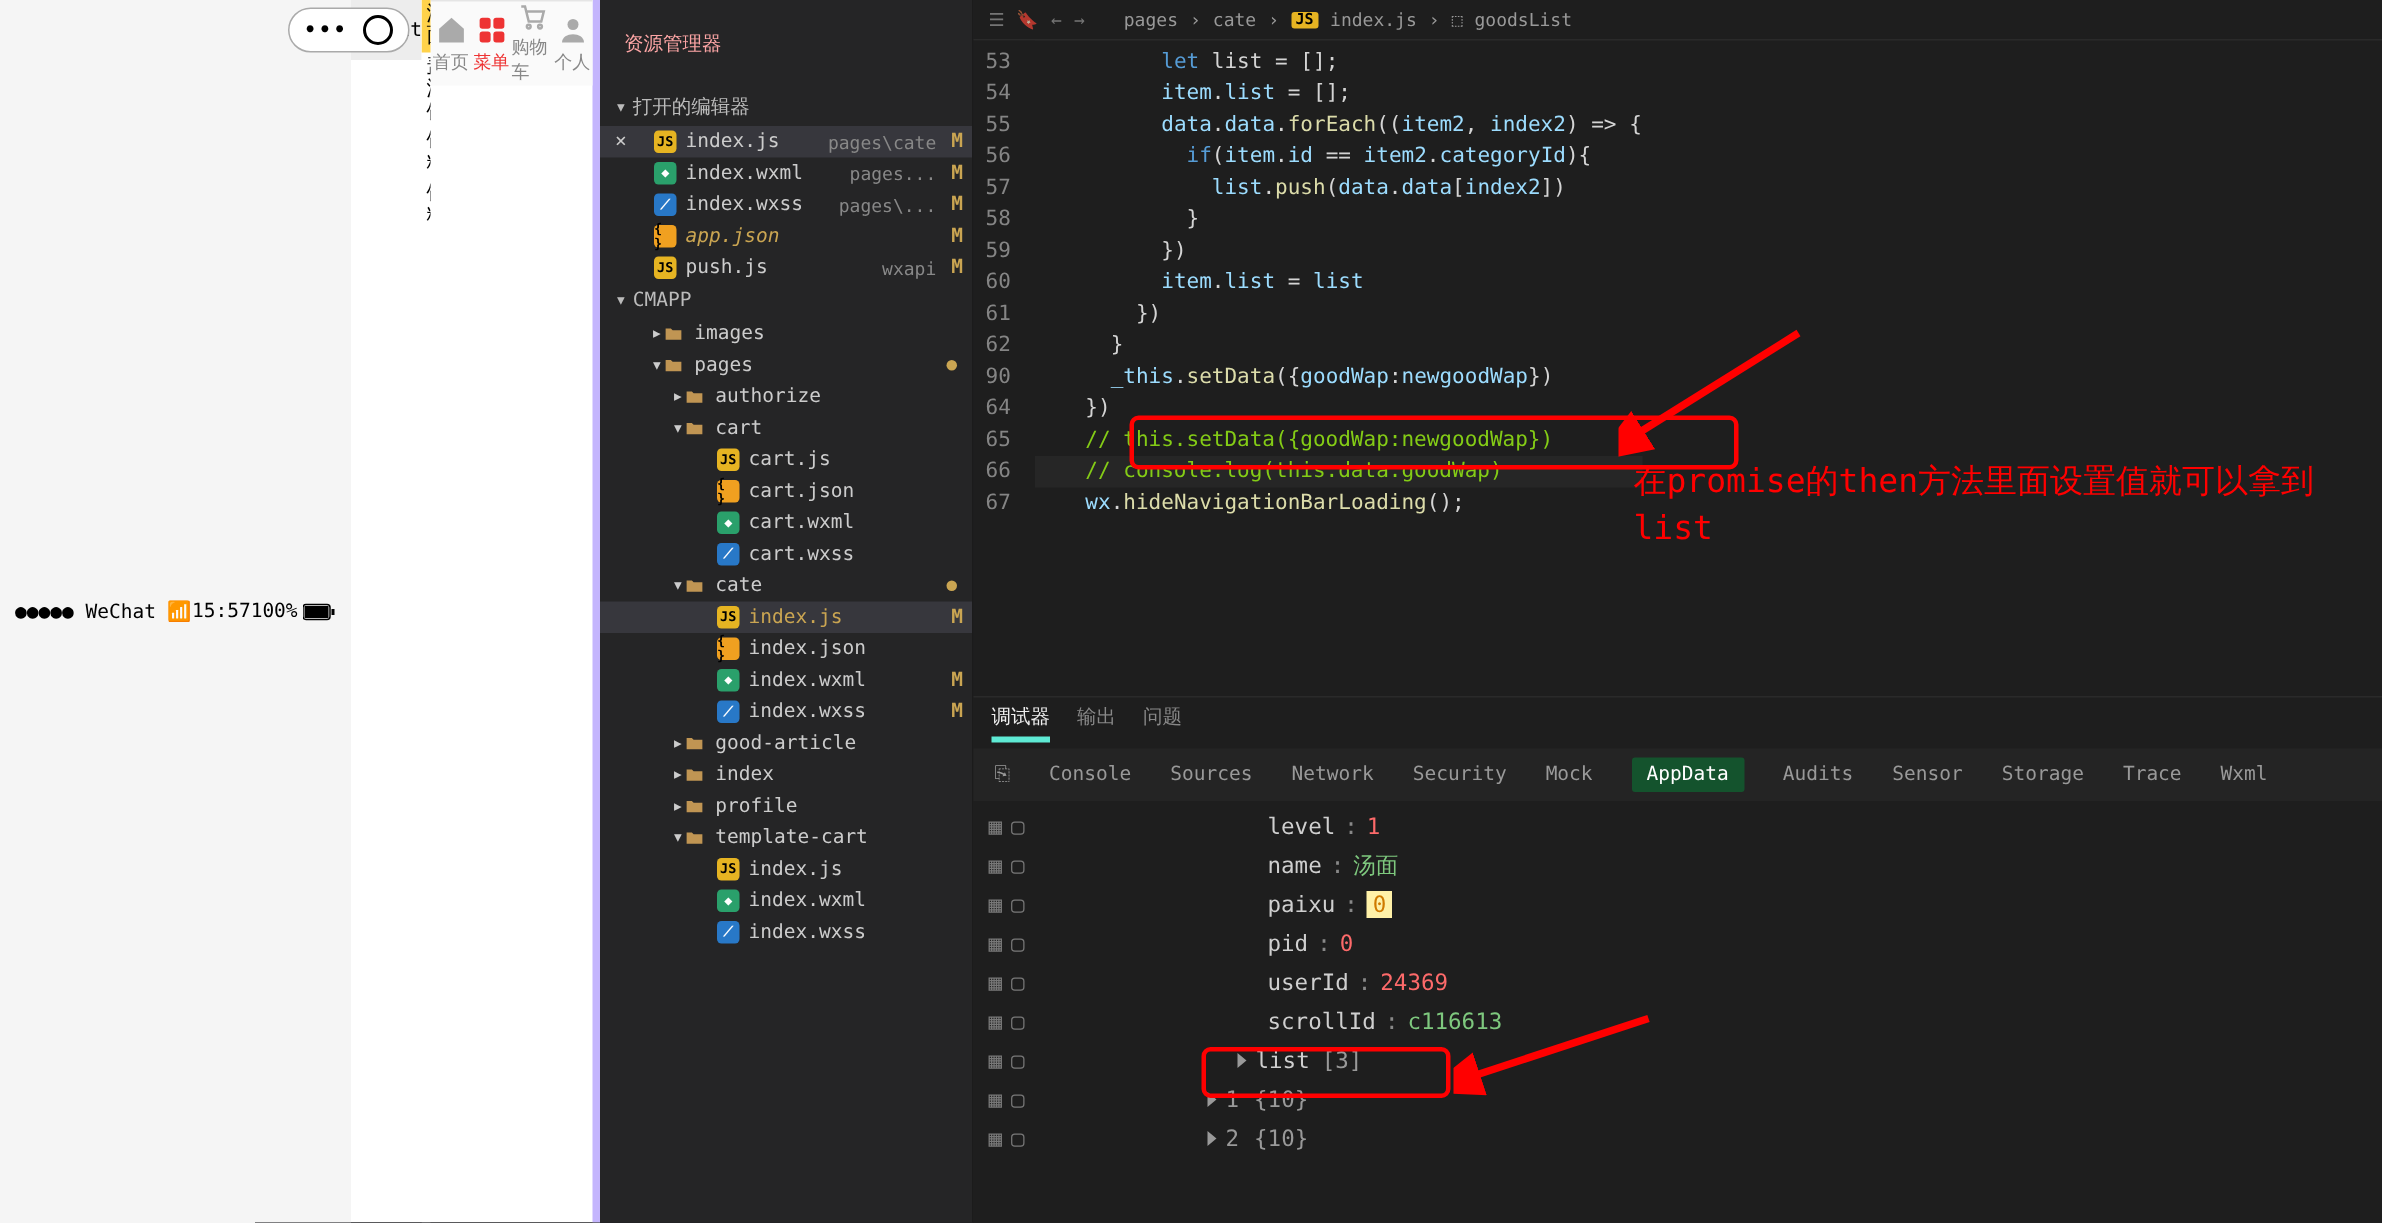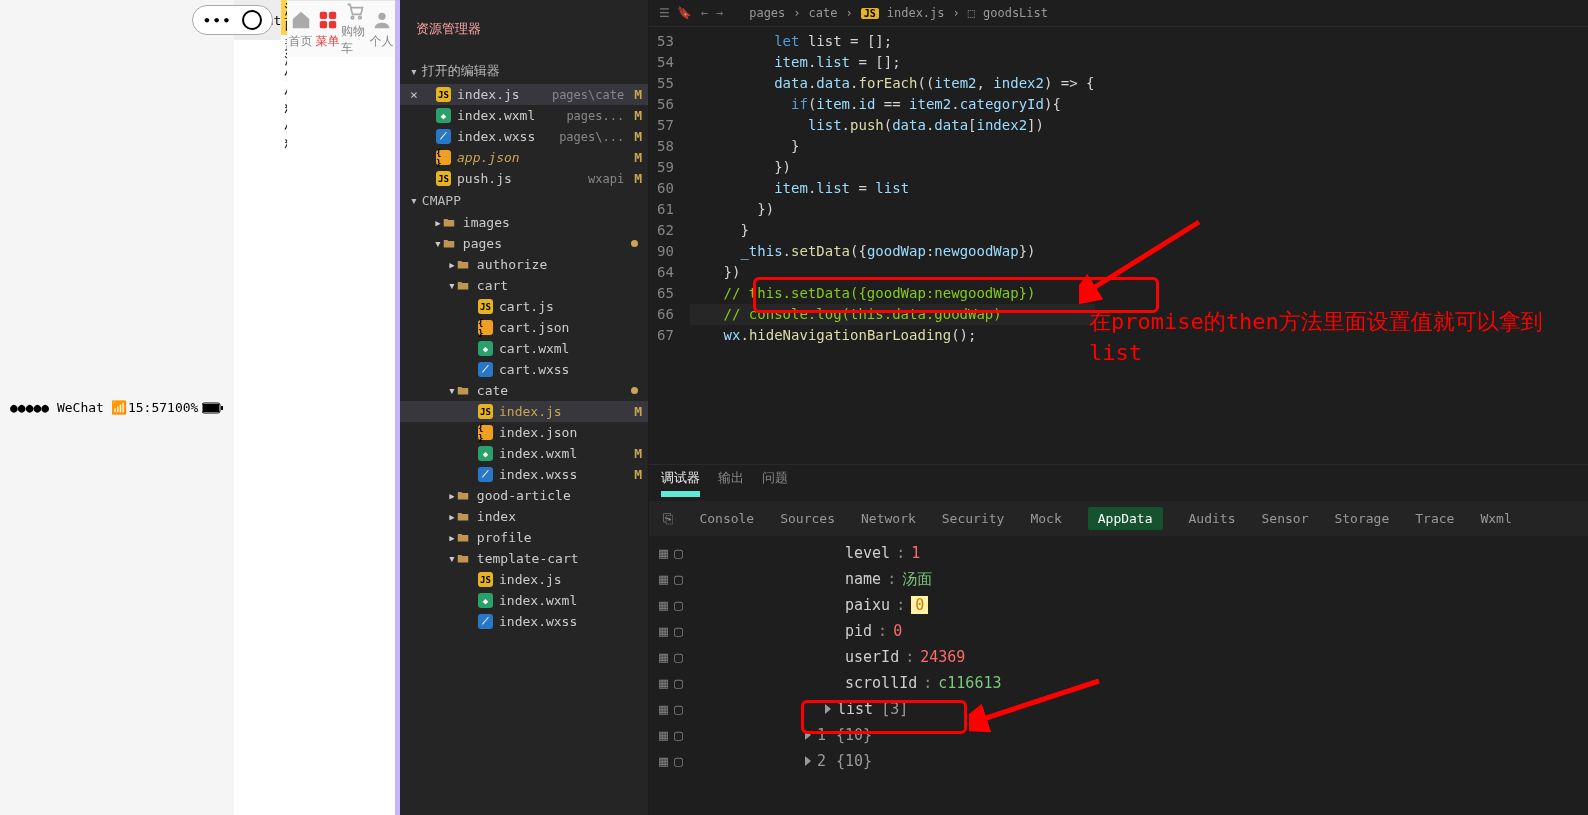--- a/index.html
+++ b/index.html
@@ -66,21 +66,21 @@
   .cmt{color:#84cc16}
   .pn{color:#d4d4d4}
   .hl-line{background:rgba(255,255,255,.04)}
   .red-box{position:absolute;border:3px solid #f00;border-radius:6px}
   .red-note{position:absolute;color:#f00;font-size:22px;line-height:1.4}
   .red-arrow2{position:absolute}
   .red-arrow3{position:absolute}
   
   .debugger{height:350px;background:#1e1e1e;border-top:1px solid #2a2a2a;display:flex;flex-direction:column;position:relative}
   .dbg-tabs{display:flex;padding:4px 12px;gap:18px;color:#888;font-size:13px}
-  .dbg-tabs .act{color:#eee;border-bottom:6px solid #5eead4;padding-bottom:4px}
+  .dbg-tabs .act{color:#eee;border-bottom:4px solid #5eead4;padding-bottom:4px}
   .dev-tabs{display:flex;align-items:center;gap:26px;padding:6px 14px;color:#999;background:#242424}
   .dev-tabs .sel{background:#14532d;color:#fff;padding:4px 10px;border-radius:2px}
   .appdata{flex:1;padding:4px 10px;font-family:Consolas,Menlo,monospace;font-size:15px;color:#ccc;position:relative}
   .appdata .row{display:flex;align-items:center;height:26px}
   .appdata .icons{width:46px;display:flex;gap:6px;color:#777}
   .appdata .k{color:#cfcfcf;margin-left:140px}
   .appdata .v-num{color:#fd6a6a}
   .appdata .v-str{color:#7ec87e}
   .appdata .v-hi{background:#fff1a8;color:#cf7a00;padding:0 4px}
   .appdata .idx{color:#999;margin-left:100px}

